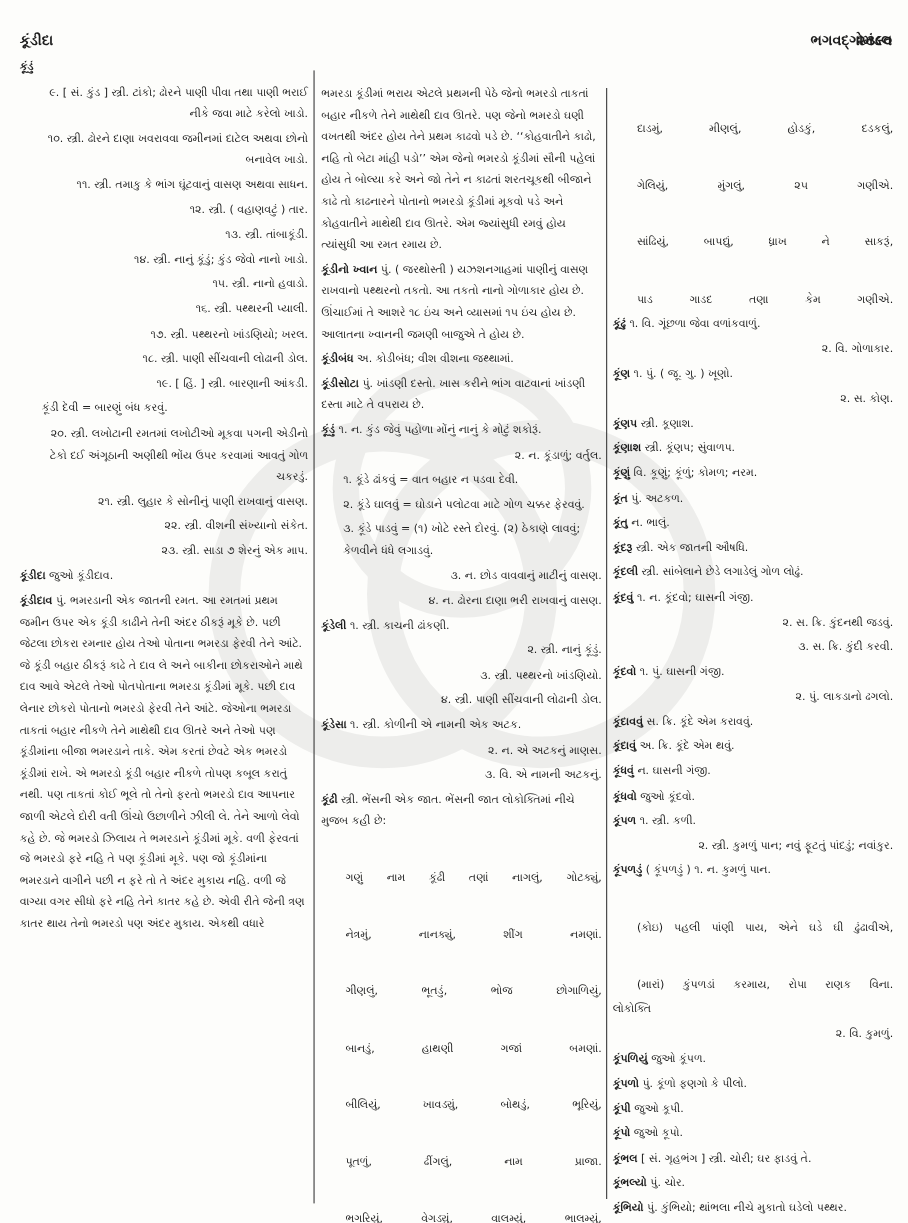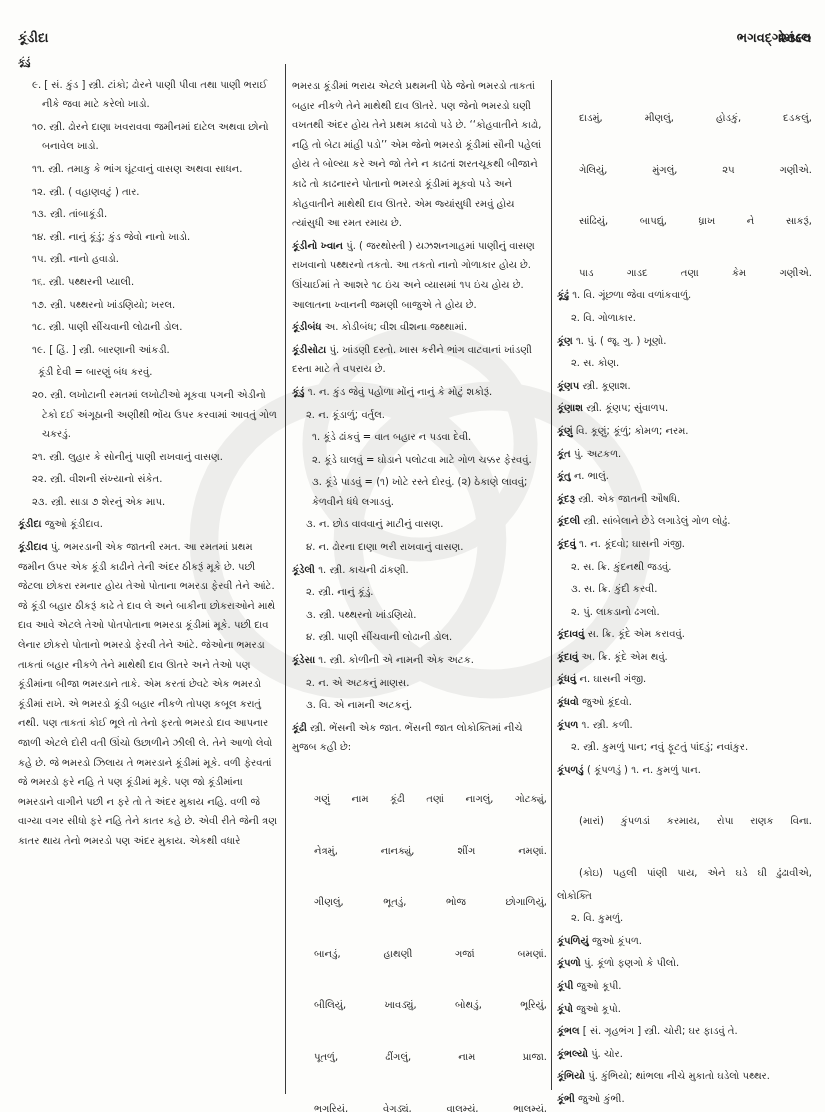--- a/index.html
+++ b/index.html
@@ -22,21 +22,21 @@
     position:absolute; top:52px; font-size:10px; line-height:19.6px;
   }
   .col1 { left:18px; width:262px; }
   .col2 { left:292px; width:255px; top:76px; }
   .col3 { left:557px; width:255px; top:76px; }
   .divider { position:absolute; width:1px; background:#3a3a3a; }
   .d1 { left:285px; top:64px; height:1030px; }
   .d2 { left:551px; top:80px; height:1010px; }
   .entry { margin:0 0 3px 0; }
   .hw { font-weight:bold; }
-  .sub { padding-left:10px; text-indent:-10px; margin-left:14px; }
+  .sub { padding-left:10px; text-indent:-10px; margin-left:14px;text-align:right; }
   .sub2 { padding-left:20px; }
   .verse { padding-left:22px; }
   .verse div { text-align:justify; text-align-last:justify;margin-top:32px; }
   .cite { text-align:left; }
 </style>
 </head>
 <body>
 
 <svg class="watermark" viewBox="0 0 100 100">
   <circle cx="35" cy="50" r="30" fill="none" stroke="#000" stroke-width="6"></circle>
@@ -119,31 +119,32 @@
     <div class="entry"><span class="hw">કૂંણપ</span><span> સ્ત્રી. કૂણાશ.</span></div>
     <div class="entry"><span class="hw">કૂંણાશ</span><span> સ્ત્રી. કૂંણપ; સુંવાળપ.</span></div>
     <div class="entry"><span class="hw">કૂંણું</span><span> વિ. કૂણું; કૂંળું; કોમળ; નરમ.</span></div>
     <div class="entry"><span class="hw">કૂંત</span><span> પું. અટકળ.</span></div>
     <div class="entry"><span class="hw">કૂંતુ</span><span> ન. ભાલું.</span></div>
     <div class="entry"><span class="hw">કૂંદરૂ</span><span> સ્ત્રી. એક જાતની ઔષધિ.</span></div>
     <div class="entry"><span class="hw">કૂંદલી</span><span> સ્ત્રી. સાંબેલાને છેડે લગાડેલું ગોળ લોઢું.</span></div>
     <div class="entry"><span class="hw">કૂંદવું</span><span> ૧. ન. કૂંદવો; ઘાસની ગંજી.</span></div>
     <div class="entry sub">૨. સ. ક્રિ. કુંદનથી જડવું.</div>
     <div class="entry sub">૩. સ. ક્રિ. કુંદી કરવી.</div>
+    <div class="entry"><span class="hw">કૂંદવો</span><span> ૧. પું. ઘાસની ગંજી.</span></div>
     <div class="entry sub">૨. પું. લાકડાનો ઢગલો.</div>
     <div class="entry"><span class="hw">કૂંદાવવું</span><span> સ. ક્રિ. કૂંદે એમ કરાવવું.</span></div>
     <div class="entry"><span class="hw">કૂંદાવું</span><span> અ. ક્રિ. કૂંદે એમ થવું.</span></div>
     <div class="entry"><span class="hw">કૂંધવું</span><span> ન. ઘાસની ગંજી.</span></div>
     <div class="entry"><span class="hw">કૂંધવો</span><span> જુઓ કૂંદવો.</span></div>
     <div class="entry"><span class="hw">કૂંપળ</span><span> ૧. સ્ત્રી. કળી.</span></div>
     <div class="entry sub">૨. સ્ત્રી. કુમળું પાન; નવું ફૂટતું પાંદડું; નવાંકુર.</div>
     <div class="entry"><span class="hw">કૂંપળડું</span><span> ( કૂંપળડું ) ૧. ન. કુમળું પાન.</span></div>
     <div class="entry verse">
+      <div>(કોઇ) પહલી પાંણી પાય, એને ઘડે ઘી ઢુંઢાવીએ,</div>
       <div>(મારાં) કુંપળડાં કરમાય, રોપા રાણક વિના.</div>
-      <div>(કોઇ) પહલી પાંણી પાય, એને ઘડે ઘી ઢુંઢાવીએ,</div>
     </div>
     <div class="entry cite">લોકોક્તિ</div>
     <div class="entry sub">૨. વિ. કુમળું.</div>
     <div class="entry"><span class="hw">કૂંપળિયું</span><span> જુઓ કૂંપળ.</span></div>
     <div class="entry"><span class="hw">કૂંપળો</span><span> પું. કૂંળો ફણગો કે પીલો.</span></div>
     <div class="entry"><span class="hw">કૂંપી</span><span> જુઓ કૂપી.</span></div>
     <div class="entry"><span class="hw">કૂંપો</span><span> જુઓ કૂપો.</span></div>
     <div class="entry"><span class="hw">કૂંભલ</span><span> [ સં. ગૃહભંગ ] સ્ત્રી. ચોરી; ઘર ફાડવું તે.</span></div>
     <div class="entry"><span class="hw">કૂંભલ્યો</span><span> પું. ચોર.</span></div>
     <div class="entry"><span class="hw">કૂંભિયો</span><span> પું. કુંભિયો; થાંભલા નીચે મુકાતો ઘડેલો પથ્થર.</span></div>

